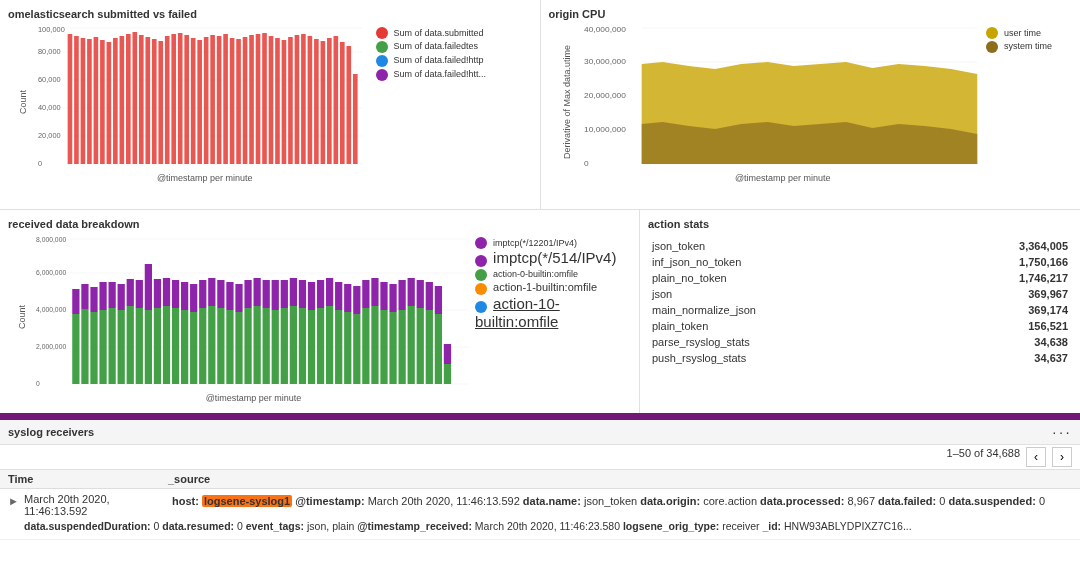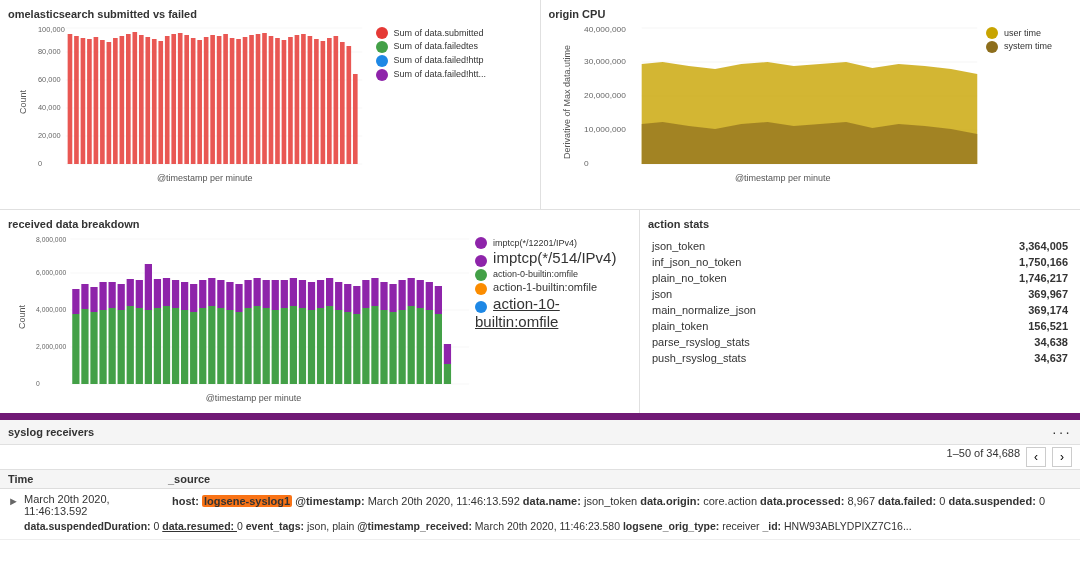--- a/index.html
+++ b/index.html
@@ -416,21 +416,21 @@
           <span style="font-weight:bold;"> @timestamp: </span><span>March 20th 2020, 11:46:13.592</span>
           <span style="font-weight:bold;"> data.name: </span><span>json_token</span>
           <span style="font-weight:bold;"> data.origin: </span><span>core.action</span>
           <span style="font-weight:bold;"> data.processed: </span><span>8,967</span>
           <span style="font-weight:bold;"> data.failed: </span><span>0</span>
           <span style="font-weight:bold;"> data.suspended: </span><span>0</span>
         </div>
       </div>
       <div class="row-source-detail">
         <span style="font-weight:bold;">data.suspendedDuration: </span><span>0</span>
-        <span style="font-weight:bold;text-decoration:underline;"> data.resumed: </span><span>0</span>
+        <span style="font-weight:bold;"> data.resumed: </span><span>0</span>
         <span style="font-weight:bold;"> event_tags: </span><span>json, plain</span>
         <span style="font-weight:bold;"> @timestamp_received: </span><span>March 20th 2020, 11:46:23.580</span>
         <span style="font-weight:bold;"> logsene_orig_type: </span><span>receiver</span>
         <span style="font-weight:bold;"> _id: </span><span>HNW93ABLYDPIXZ7C16...</span>
       </div>
     </div>
   </div>
 </div>
 
 </body></html>

